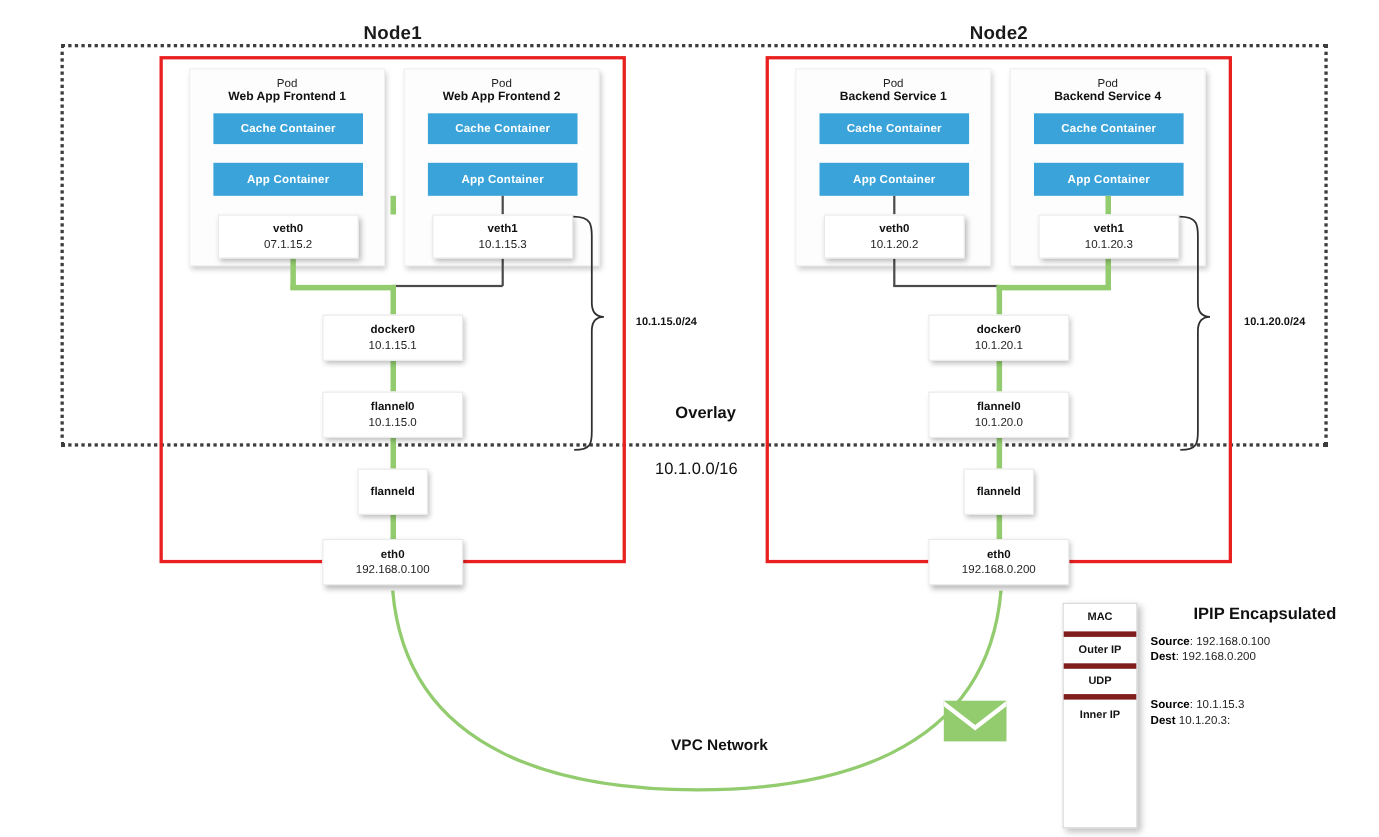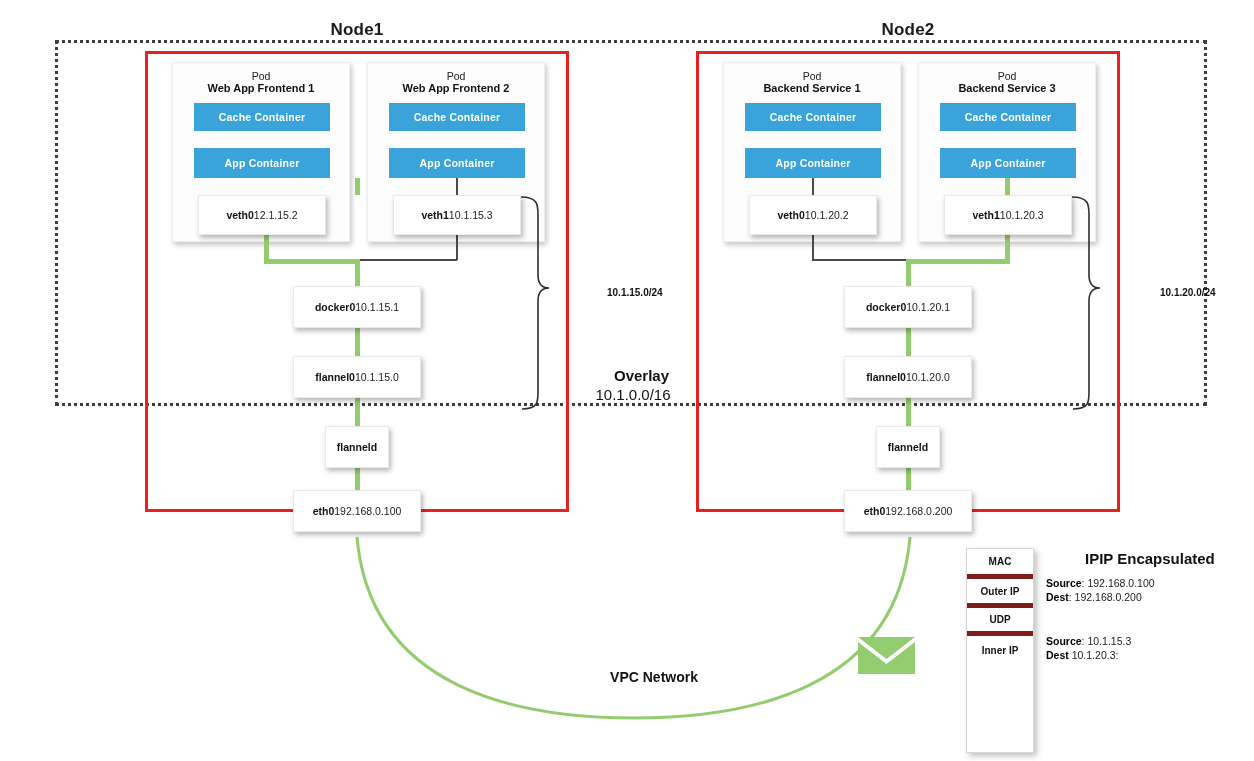--- a/index.html
+++ b/index.html
@@ -53,34 +53,34 @@
     text-align:right;
   }
 
   
   .devbox{
     position:absolute;
     background:#fff;
     border:1px solid #e9e9e9;
     box-shadow:2px 3px 5px rgba(0,0,0,.28);
     box-sizing:border-box;
-    display:flex;align-items:center;justify-content:center;
+    display:flex;flex-direction:column;align-items:center;justify-content:center;
     z-index:6;
   }
   .dev-name{font-size:10.5px;font-weight:bold;color:#111;line-height:14px;}
   .dev-ip{font-size:10.5px;color:#222;line-height:14px;}
 
   
   .gline{position:absolute;background:#93cc6e;z-index:3;}
   .bline{position:absolute;background:#4a4a4a;z-index:2;}
 
   
-  .cidr{font-size:10px;font-weight:bold;color:#111;margin-left:29px;}
+  .cidr{font-size:10px;font-weight:bold;color:#111;}
   .overlay-lbl{font-size:15px;font-weight:bold;text-align:center;line-height:19px;color:#111;}
-  .overlay-sub{font-size:15px;text-align:center;line-height:19px;color:#111;}
+  .overlay-sub{font-size:15px;text-align:center;line-height:19px;color:#111;margin-top:32px;}
 
   
   .vpc-lbl{font-size:14px;font-weight:bold;color:#111;text-align:right;}
 
   
   .pkt-stack{
     position:absolute;left:966px;top:548px;width:68px;height:205px;
     background:#fff;border:1px solid #d8d8d8;
     box-shadow:3px 3px 6px rgba(0,0,0,.25);
     box-sizing:border-box;
@@ -119,21 +119,21 @@
   </div>
   <div class="ctr" style="left:194px;top:103px;width:136px;height:28px;">
       <span>Cache Container</span>
     </div>
   <div class="ctr" style="left:194px;top:148px;width:136px;height:30px;">
       <span>App Container</span>
     </div>
   <div class="gline" style="left:355px;top:178px;width:5px;height:17px;"></div>
   <div class="devbox" style="left:198px;top:195px;width:128px;height:40px;">
     <div class="dev-name">veth0</div>
-    <div class="dev-ip">12.1.15.2</div>
+    <div class="dev-ip">07.1.15.2</div>
   </div>
 
   <div class="abs pod" style="left:367px;top:62px;width:178px;height:180px;">
     <div class="pod-kind">Pod</div>
     <div class="pod-name">Web App Frontend 2</div>
   </div>
   <div class="ctr" style="left:389px;top:103px;width:136px;height:28px;">
       <span>Cache Container</span>
     </div>
   <div class="ctr" style="left:389px;top:148px;width:136px;height:30px;">
@@ -182,21 +182,21 @@
       <span>App Container</span>
     </div>
   <div class="bline" style="left:812px;top:178px;width:1.6px;height:17px;"></div>
   <div class="devbox" style="left:749px;top:195px;width:128px;height:40px;">
     <div class="dev-name">veth0</div>
     <div class="dev-ip">10.1.20.2</div>
   </div>
 
   <div class="abs pod" style="left:918px;top:62px;width:178px;height:180px;">
     <div class="pod-kind">Pod</div>
-    <div class="pod-name">Backend Service 3</div>
+    <div class="pod-name">Backend Service 4</div>
   </div>
   <div class="ctr" style="left:940px;top:103px;width:136px;height:28px;">
       <span>Cache Container</span>
     </div>
   <div class="ctr" style="left:940px;top:148px;width:136px;height:30px;">
       <span>App Container</span>
     </div>
   <div class="gline" style="left:1005px;top:178px;width:5px;height:17px;"></div>
   <div class="devbox" style="left:944px;top:195px;width:128px;height:40px;">
     <div class="dev-name">veth1</div>

